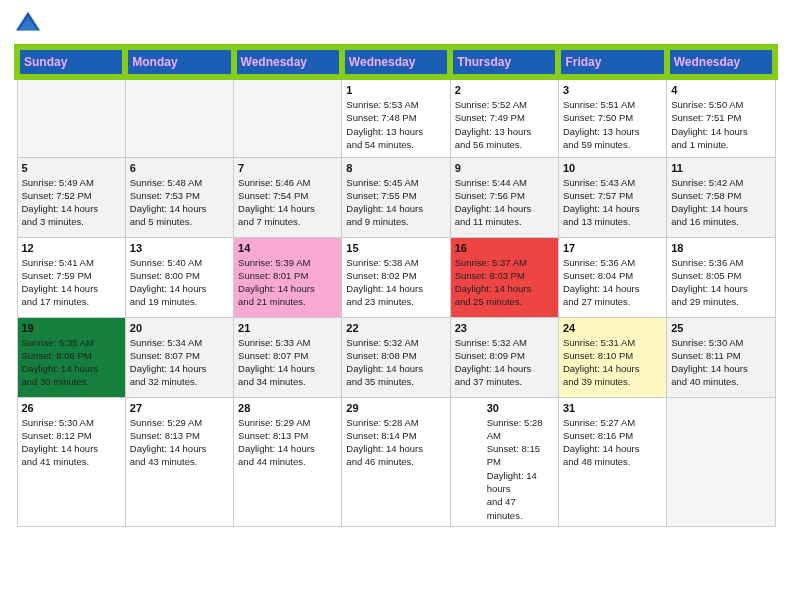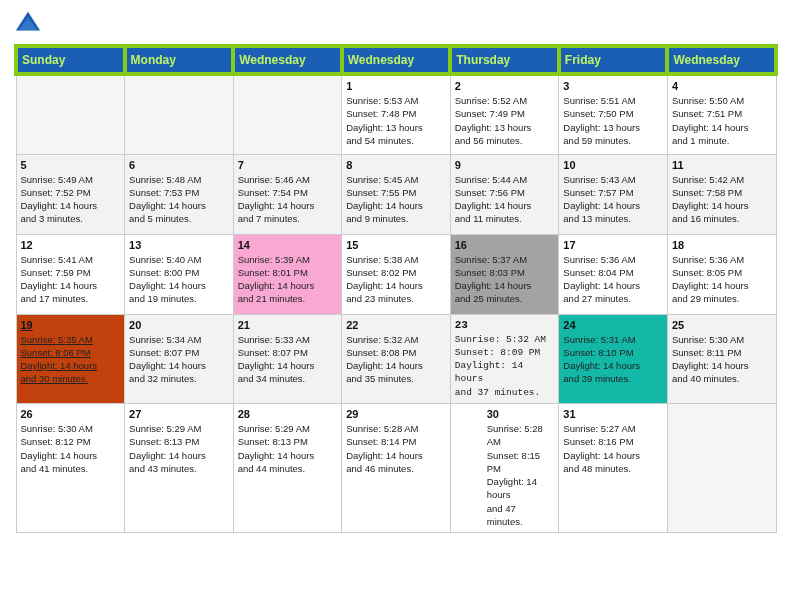--- a/index.html
+++ b/index.html
@@ -58,26 +58,26 @@
       font-size: 15px;
       color: #333;
     }
     .calendar {
       width: 100%;
       border-collapse: collapse;
       table-layout: fixed;
     }
     .calendar thead tr th {
       background: #1a5fb4;
-      color: #bef264;
+      color: #f0abfc;
       font-size: 12px;
       font-weight: bold;
       padding: 5px 4px;
       text-align: left;
-      border: 4px solid #84cc16;
+      border: 6px solid #84cc16;
     }
     .calendar tbody tr td {
       vertical-align: top;
       border: 1px solid #ccc;
       padding: 4px 4px;
       font-size: 10px;
       color: #222;
       background: #fff;
       height: 80px;
     }
@@ -194,55 +194,55 @@
             <div class="day-info">Sunrise: 5:40 AM<br>Sunset: 8:00 PM<br>Daylight: 14 hours<br>and 19 minutes.</div>
           </td>
           <td style="background: #f9a8d4;">
             <div class="day-number">14</div>
             <div class="day-info">Sunrise: 5:39 AM<br>Sunset: 8:01 PM<br>Daylight: 14 hours<br>and 21 minutes.</div>
           </td>
           <td style="background: rgb(255, 255, 255);">
             <div class="day-number">15</div>
             <div class="day-info">Sunrise: 5:38 AM<br>Sunset: 8:02 PM<br>Daylight: 14 hours<br>and 23 minutes.</div>
           </td>
-          <td style="background: #a3a3a3;">
+          <td style="background: #ef4444;">
             <div class="day-number">16</div>
             <div class="day-info">Sunrise: 5:37 AM<br>Sunset: 8:03 PM<br>Daylight: 14 hours<br>and 25 minutes.</div>
           </td>
           <td style="background: rgb(255, 255, 255);">
             <div class="day-number">17</div>
             <div class="day-info">Sunrise: 5:36 AM<br>Sunset: 8:04 PM<br>Daylight: 14 hours<br>and 27 minutes.</div>
           </td>
           <td style="background: rgb(255, 255, 255);">
             <div class="day-number">18</div>
             <div class="day-info">Sunrise: 5:36 AM<br>Sunset: 8:05 PM<br>Daylight: 14 hours<br>and 29 minutes.</div>
           </td>
         </tr>
         <tr>
-          <td style="background: #c2410c; text-decoration: underline;">
+          <td style="background: #15803d;">
             <div class="day-number">19</div>
             <div class="day-info">Sunrise: 5:35 AM<br>Sunset: 8:06 PM<br>Daylight: 14 hours<br>and 30 minutes.</div>
           </td>
           <td style="background: rgb(242, 242, 242);">
             <div class="day-number">20</div>
             <div class="day-info">Sunrise: 5:34 AM<br>Sunset: 8:07 PM<br>Daylight: 14 hours<br>and 32 minutes.</div>
           </td>
           <td style="background: rgb(242, 242, 242);">
             <div class="day-number">21</div>
             <div class="day-info">Sunrise: 5:33 AM<br>Sunset: 8:07 PM<br>Daylight: 14 hours<br>and 34 minutes.</div>
           </td>
           <td style="background: rgb(242, 242, 242);">
             <div class="day-number">22</div>
             <div class="day-info">Sunrise: 5:32 AM<br>Sunset: 8:08 PM<br>Daylight: 14 hours<br>and 35 minutes.</div>
           </td>
-          <td style="background: rgb(242, 242, 242); font-family: Liberation Mono, monospace;">
+          <td style="background: rgb(242, 242, 242);">
             <div class="day-number">23</div>
             <div class="day-info">Sunrise: 5:32 AM<br>Sunset: 8:09 PM<br>Daylight: 14 hours<br>and 37 minutes.</div>
           </td>
-          <td style="background: #14b8a6;">
+          <td style="background: #fef9c3;">
             <div class="day-number">24</div>
             <div class="day-info">Sunrise: 5:31 AM<br>Sunset: 8:10 PM<br>Daylight: 14 hours<br>and 39 minutes.</div>
           </td>
           <td style="background: rgb(242, 242, 242);">
             <div class="day-number">25</div>
             <div class="day-info">Sunrise: 5:30 AM<br>Sunset: 8:11 PM<br>Daylight: 14 hours<br>and 40 minutes.</div>
           </td>
         </tr>
         <tr>
           <td style="background: rgb(255, 255, 255);">

